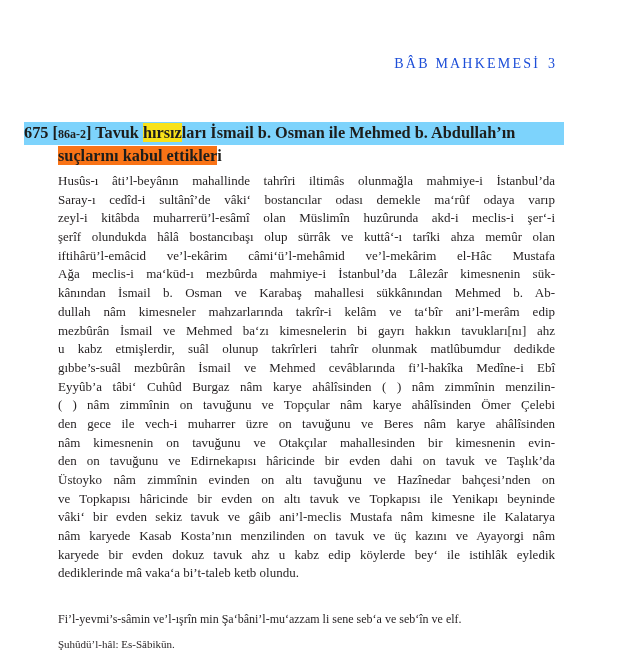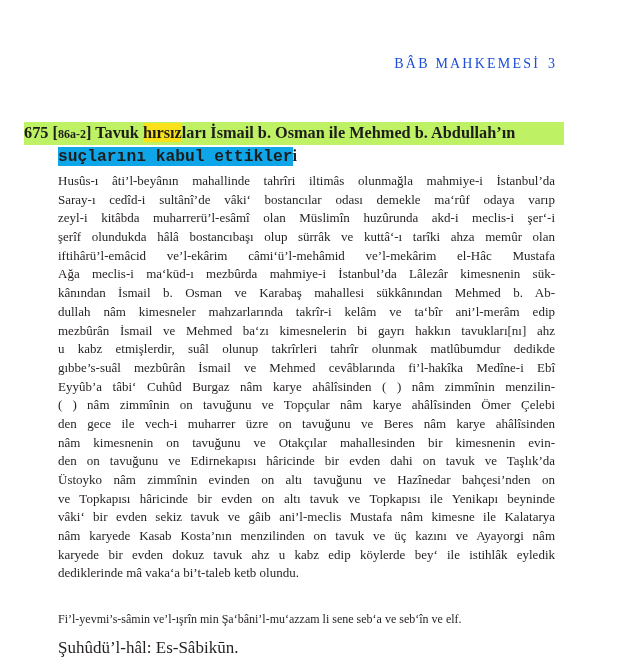--- a/index.html
+++ b/index.html
@@ -79,35 +79,35 @@
       position: absolute;
       top: 612px;
       left: 58px;
       font-size: 12px;
       white-space: nowrap;
     }
     .witness-line {
       position: absolute;
       top: 638px;
       left: 58px;
-      font-size: 17px;
+      font-size: 11px;
       white-space: nowrap;
       text-align: center;
     }
   </style>
 </head>
 <body>
 
 <div class="running-head">
   <span>BÂB MAHKEMESİ</span><span class="page-num">3</span>
 </div>
 
 <div class="entry-title">
-  <span class="line line1 hl" style="background: #bef264;"><span>675</span> <span>[</span><span class="folio">86a-2</span><span>]</span> <span>Tavuk </span><span class="hl-strong" style="background: rgb(249, 226, 26);">hırsız</span><span>ları İsmail b. Osman ile Mehmed b. Abdullah’ın</span></span>
-  <span class="line line2"><span class="hl" style="background: #0ea5e9; font-family: Liberation Mono, monospace;">suçlarını kabul ettikler</span><span>i</span></span>
+  <span class="line line1 hl" style="background: #7dd3fc;"><span>675</span> <span>[</span><span class="folio">86a-2</span><span>]</span> <span>Tavuk </span><span class="hl-strong" style="background: rgb(249, 226, 26);">hırsız</span><span>ları İsmail b. Osman ile Mehmed b. Abdullah’ın</span></span>
+  <span class="line line2"><span class="hl" style="background: #f97316;">suçlarını kabul ettikler</span><span>i</span></span>
 </div>
 
 <div class="body-text" id="body-text">
     <span class="ln">Husûs-ı âti’l-beyânın mahallinde tahrîri iltimâs olunmağla mahmiye-i İstanbul’da</span>
     <span class="ln">Saray-ı cedîd-i sultânî’de vâki‘ bostancılar odası demekle ma‘rûf odaya varıp</span>
     <span class="ln">zeyl-i kitâbda muharrerü’l-esâmî olan Müslimîn huzûrunda akd-i meclis-i şer‘-i</span>
     <span class="ln">şerîf olundukda hâlâ bostancıbaşı olup sürrâk ve kuttâ‘-ı tarîki ahza memûr olan</span>
     <span class="ln">iftihârü’l-emâcid ve’l-ekârim câmi‘ü’l-mehâmid ve’l-mekârim el-Hâc Mustafa</span>
     <span class="ln">Ağa meclis-i ma‘kūd-ı mezbûrda mahmiye-i İstanbul’da Lâlezâr kimesnenin sük-</span>
     <span class="ln">kânından İsmail b. Osman ve Karabaş mahallesi sükkânından Mehmed b. Ab-</span>

